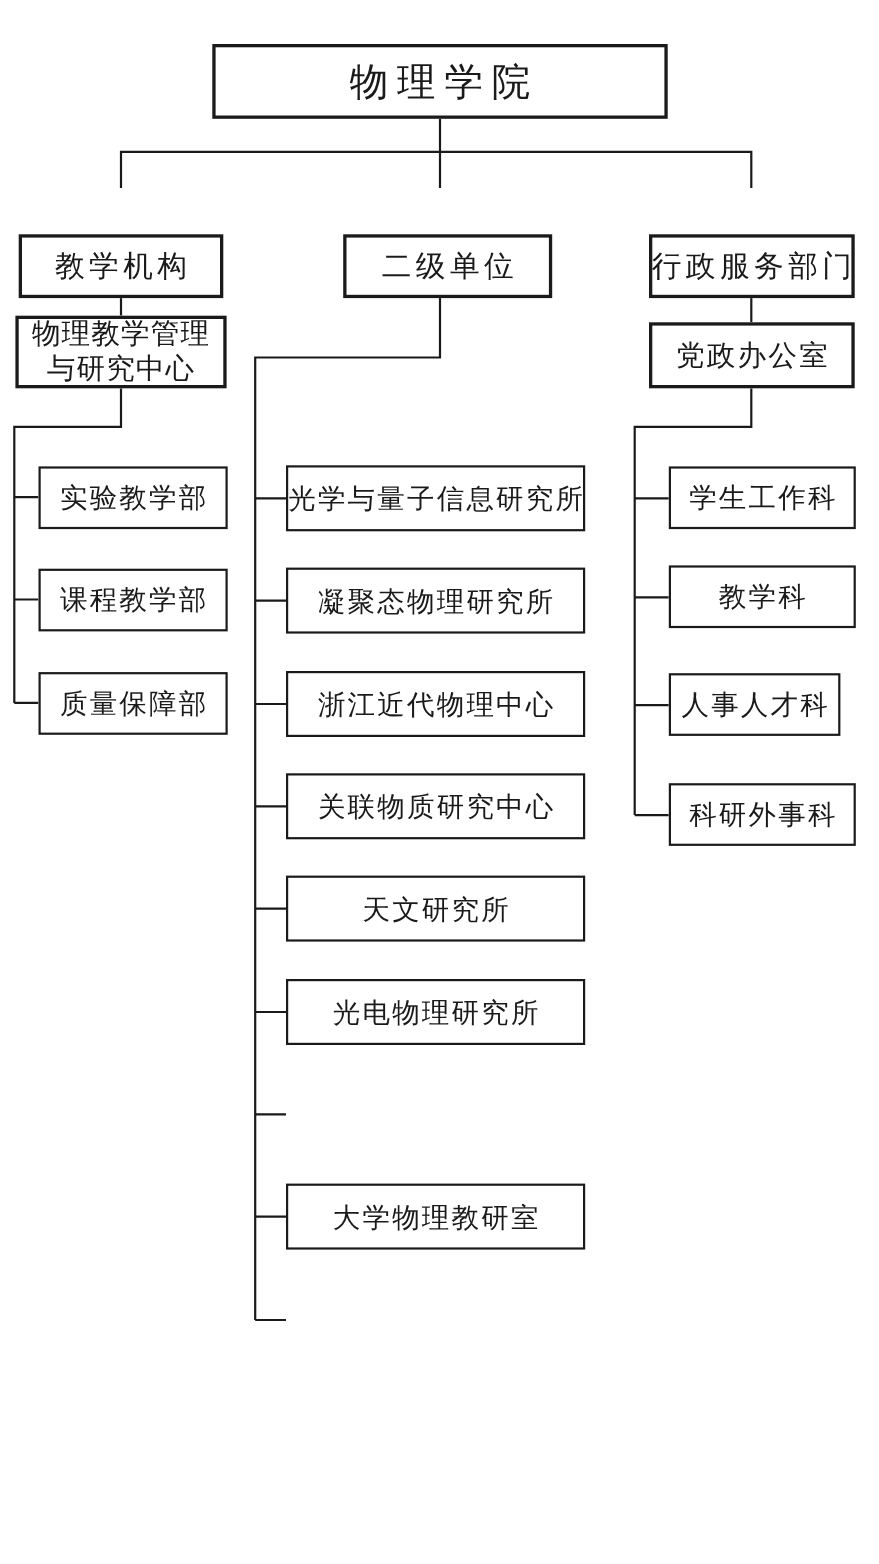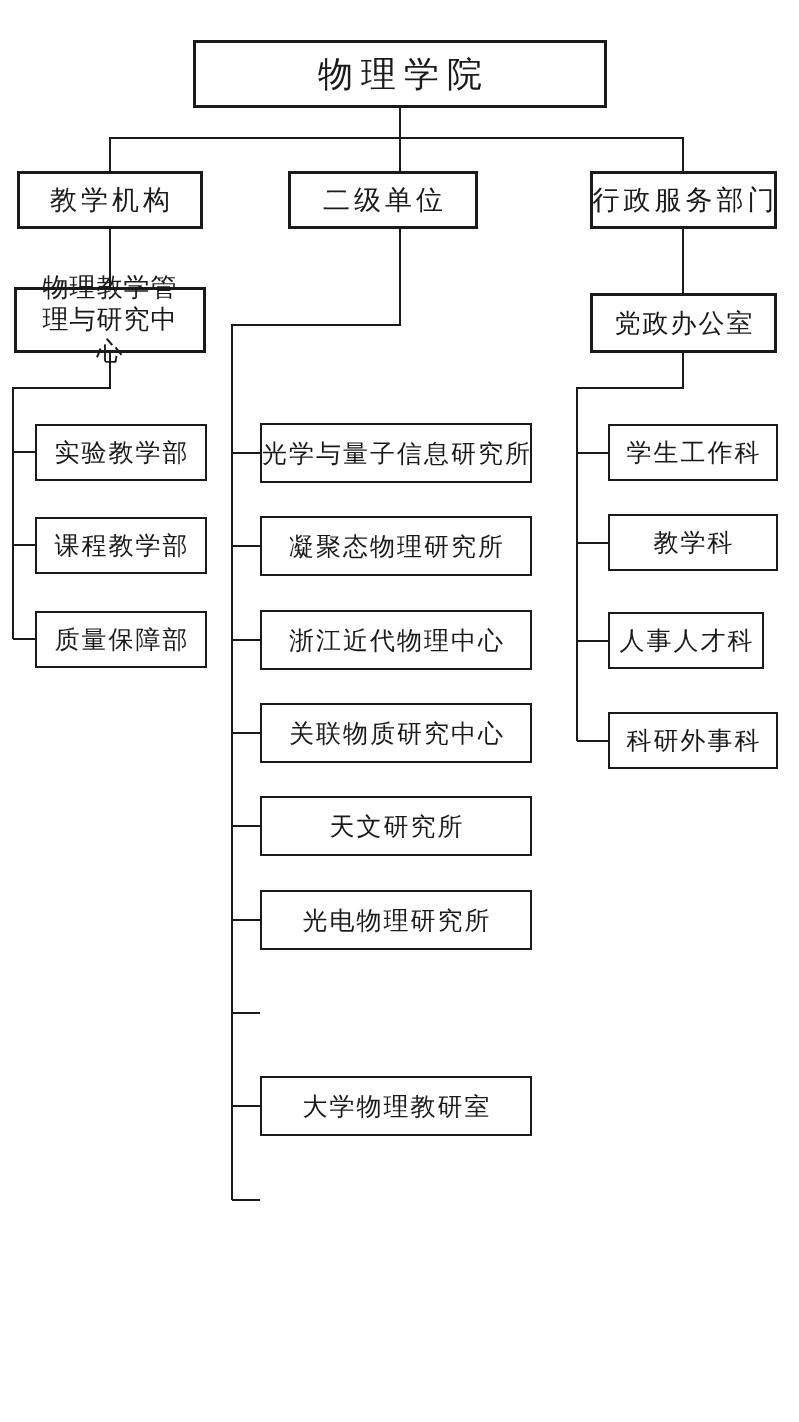--- a/index.html
+++ b/index.html
@@ -39,32 +39,33 @@
   .b3 { border-width: 3px; }
   .root-box {
     font-size: 35px;
     letter-spacing: 8px;
     text-indent: 8px;
   }
   .lv2 {
     font-size: 27px;
     letter-spacing: 4px;
     text-indent: 4px;
+    margin-top: 42px;
   }
   .lv3 {
     font-size: 26px;
     letter-spacing: 2px;
     text-indent: 2px;
   }
   .wrap2 {
     white-space: normal;
     line-height: 1.22;
     font-size: 26px;
     letter-spacing: 1px;
-    padding: 2px 20px;
+    padding: 2px 4px;
   }
   .leaf {
     font-size: 25px;
     letter-spacing: 2px;
     text-indent: 2px;
   }
 </style>
 </head>
 <body>
 
@@ -75,21 +76,21 @@
     <path d="M110 229 V287"></path>
     <path d="M110 353 V388 H13 V639 M13 452 H35 M13 545 H35 M13 639 H35"></path>
     <path d="M400 229 V325 H232 V1200 M232 453 H260 M232 546 H260 M232 640 H260 M232 733 H260 M232 826 H260 M232 920 H260 M232 1013 H260 M232 1106 H260 M232 1200 H260"></path>
     <path d="M683 229 V293"></path>
     <path d="M683 353 V388 H577 V741 M577 453 H608 M577 543 H608 M577 641 H608 M577 741 H608"></path>
   </svg>
 
   <div class="node b3 root-box" style="left:193px;top:40px;width:414px;height:68px">物理学院</div>
 
   <div class="node b3 lv2" style="left:17px;top:171px;width:186px;height:58px">教学机构</div>
-  <div class="node b3 lv2" style="left:288px;top:171px;width:190px;height:58px">二级单位</div>
+  <div class="node b3 lv2" style="left:312px;top:171px;width:190px;height:58px">二级单位</div>
   <div class="node b3 lv2" style="left:590px;top:171px;width:187px;height:58px">行政服务部门</div>
 
   <div class="node b3 wrap2" style="left:14px;top:287px;width:192px;height:66px">物理教学管理与研究中心</div>
   <div class="node b3 lv3" style="left:590px;top:293px;width:187px;height:60px">党政办公室</div>
 
   <div class="node leaf" style="left:35px;top:424px;width:172px;height:57px">实验教学部</div>
   <div class="node leaf" style="left:35px;top:517px;width:172px;height:57px">课程教学部</div>
   <div class="node leaf" style="left:35px;top:611px;width:172px;height:57px">质量保障部</div>
 
   <div class="node leaf" style="left:260px;top:423px;width:272px;height:60px">光学与量子信息研究所</div>

